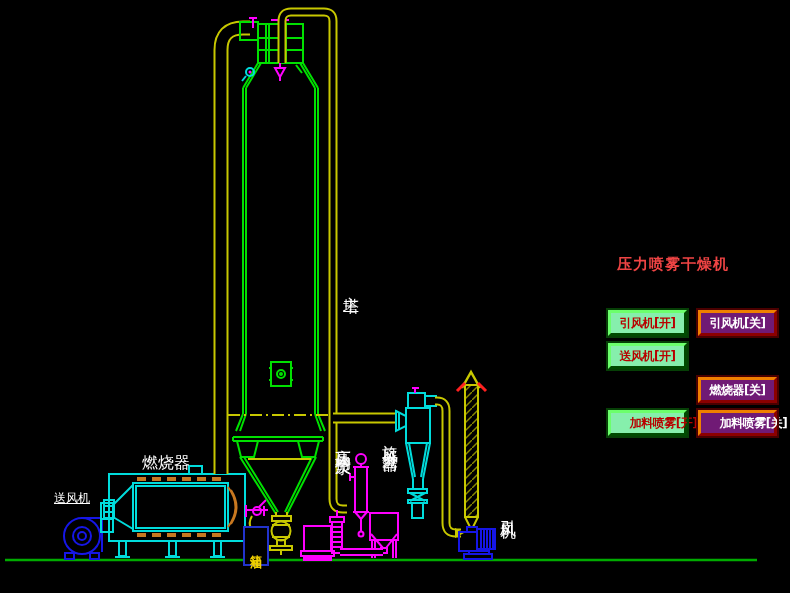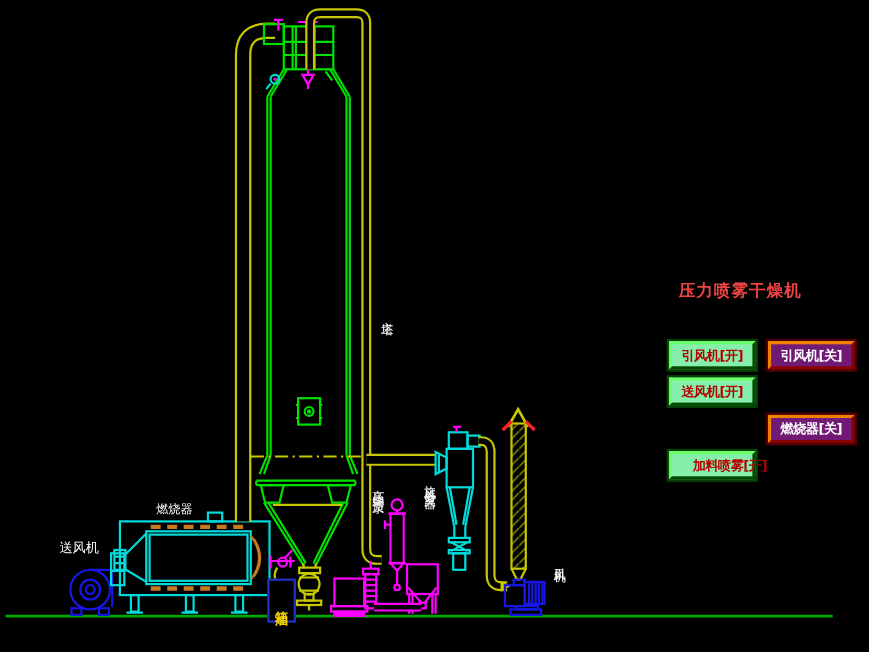--- a/index.html
+++ b/index.html
@@ -1,18 +1,18 @@
 <!DOCTYPE html>
 <html><head>
 <meta charset="utf-8">
 <style>
   html,body{margin:0;padding:0;background:#000;}
   #screen{position:relative;width:790px;height:593px;background:#000;overflow:hidden;
           font-family:"DejaVu Sans",sans-serif;}
-  .lbl{position:absolute;color:#fff;font-size:11px;line-height:15px;white-space:nowrap;}
+  .lbl{position:absolute;color:#fff;font-size:16px;line-height:15px;white-space:nowrap;}
   .vtext{writing-mode:vertical-rl;text-orientation:upright;}
   #page-title{position:absolute;left:617px;top:255px;color:#ef4444;font-size:15px;
               font-weight:bold;letter-spacing:1px;white-space:nowrap;}
   .btn{position:absolute;width:79px;height:26px;box-sizing:border-box;display:flex;
        align-items:center;justify-content:center;font-weight:bold;font-size:12px;
        letter-spacing:-0.5px;border:3px solid;cursor:pointer;white-space:nowrap;}
   .btn.on{background:#86efac;color:#b80000;
           border-color:#6cff6c #004a00 #004a00 #6cff6c;
           outline:2px solid #063f06;box-shadow:2px 2px 0 #022c02;}
   .btn.off{background:#701a75;color:#ffffff;
@@ -211,31 +211,32 @@
       <path d="M372,540 V558 M375,540 V558 M393,540 V558 M396,540 V558"></path>
       <rect x="381" y="548" width="6" height="5"></rect>
     </g>
     <g fill="none">
       <path d="M340,552 H383" stroke="#ff00ff" stroke-width="8"></path>
       <path d="M340,552 H383" stroke="#000" stroke-width="4"></path>
     </g>
   </svg>
 
   <div class="lbl" style="left:142px;top:455px;">燃烧器</div>
-  <div class="lbl lbl-sm" style="left:54px;top:491px;">送风机</div>
+  <div class="lbl lbl-sm" style="left:54px;top:491px;text-decoration:underline;">送风机</div>
   <div class="lbl vtext" style="left:344px;top:283px;letter-spacing:2px;">主塔</div>
   <div class="lbl vtext" style="left:336px;top:436px;letter-spacing:3px;">高压均质泵</div>
   <div class="lbl vtext" style="left:383px;top:432px;letter-spacing:3px;">旋风分离器</div>
   <div class="lbl vtext" style="left:501px;top:508px;letter-spacing:1px;">引风机</div>
 
   <div id="oil-tank-box">
     <span class="vtext">油箱</span>
   </div>
 
   <div id="page-title">压力喷雾干燥机</div>
 
   <div class="btn on  col-on  row0">引风机[开]</div>
   <div class="btn off col-off row0">引风机[关]</div>
   <div class="btn on  col-on  row1">送风机[开]</div>
   <div class="btn off col-off row2">燃烧器[关]</div>
   <div class="btn on  col-on  row3">加料喷雾[开]</div>
+  <div class="btn off col-off row3">加料喷雾[关]</div>
 
 </div>
 
 </body></html>

